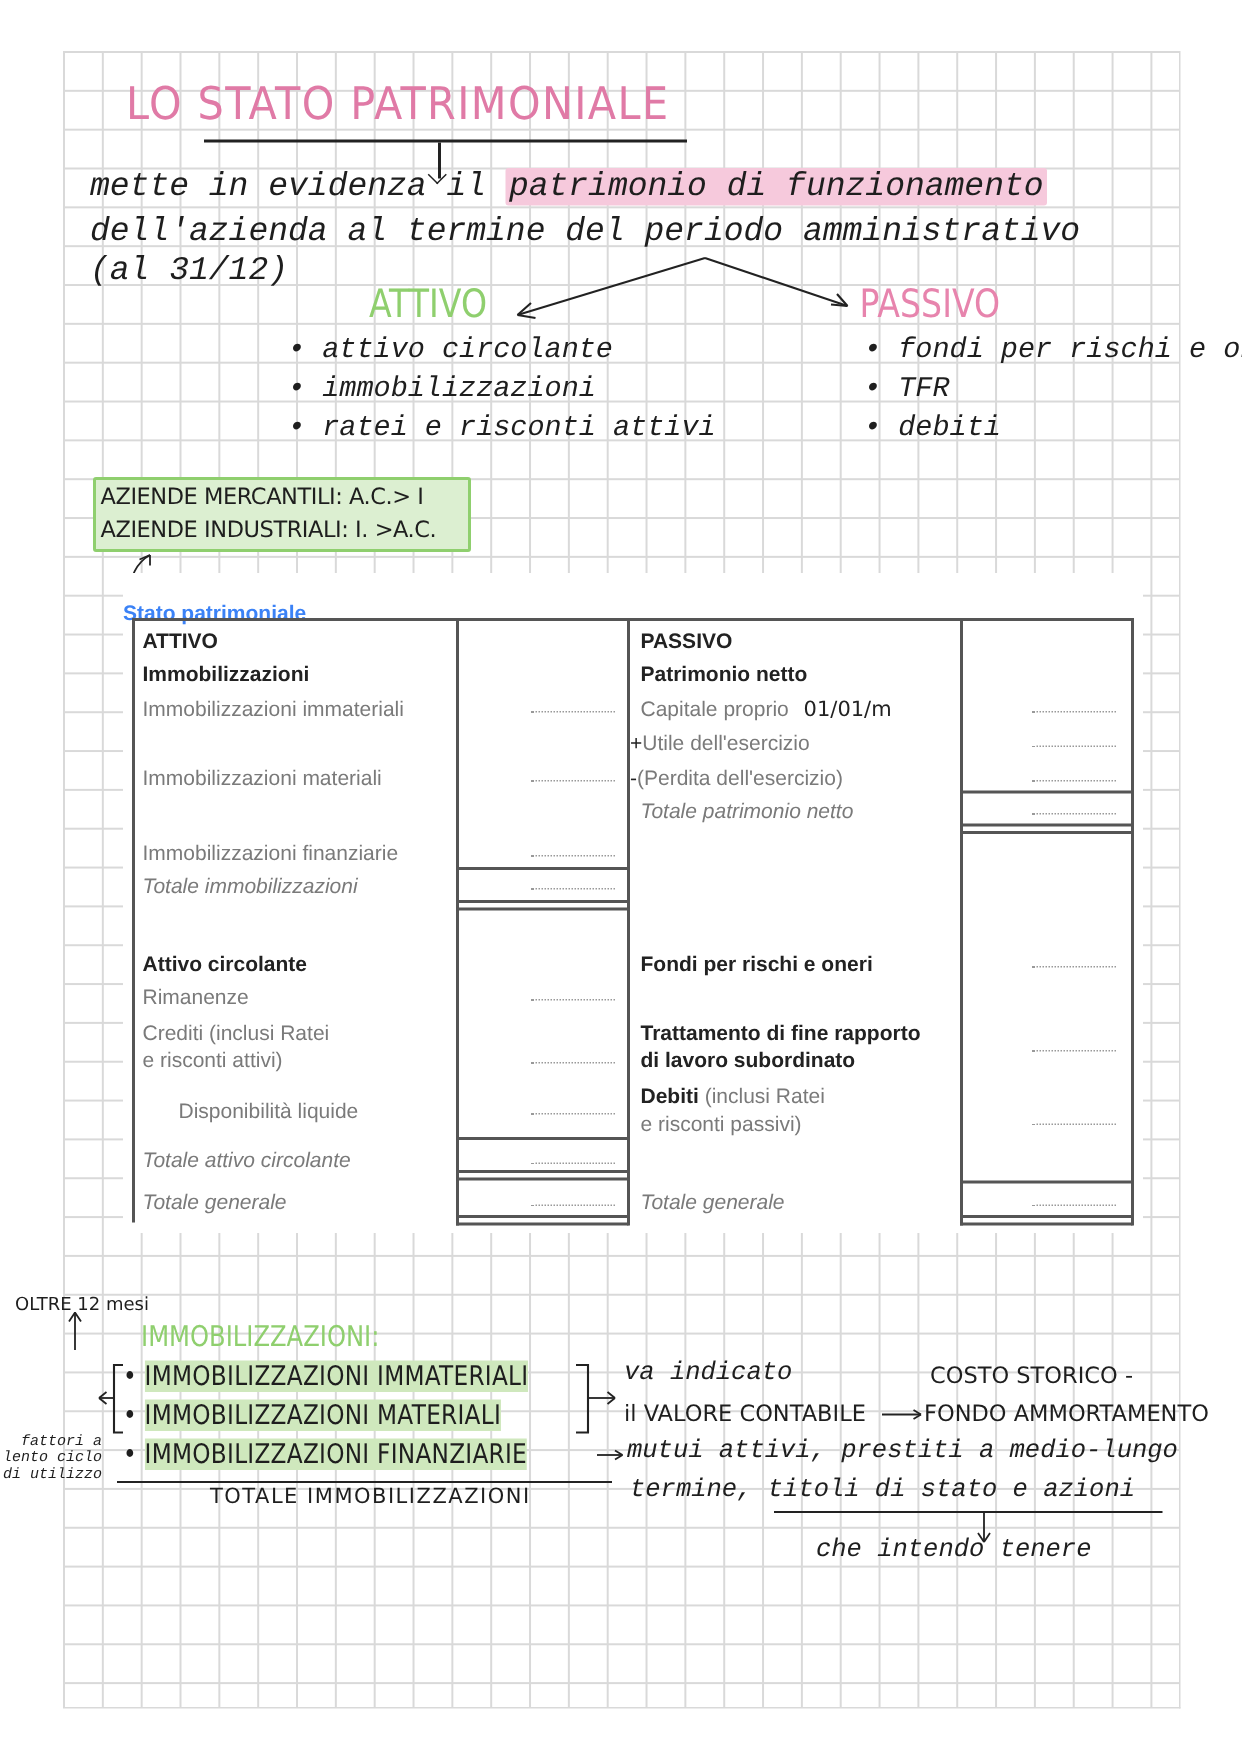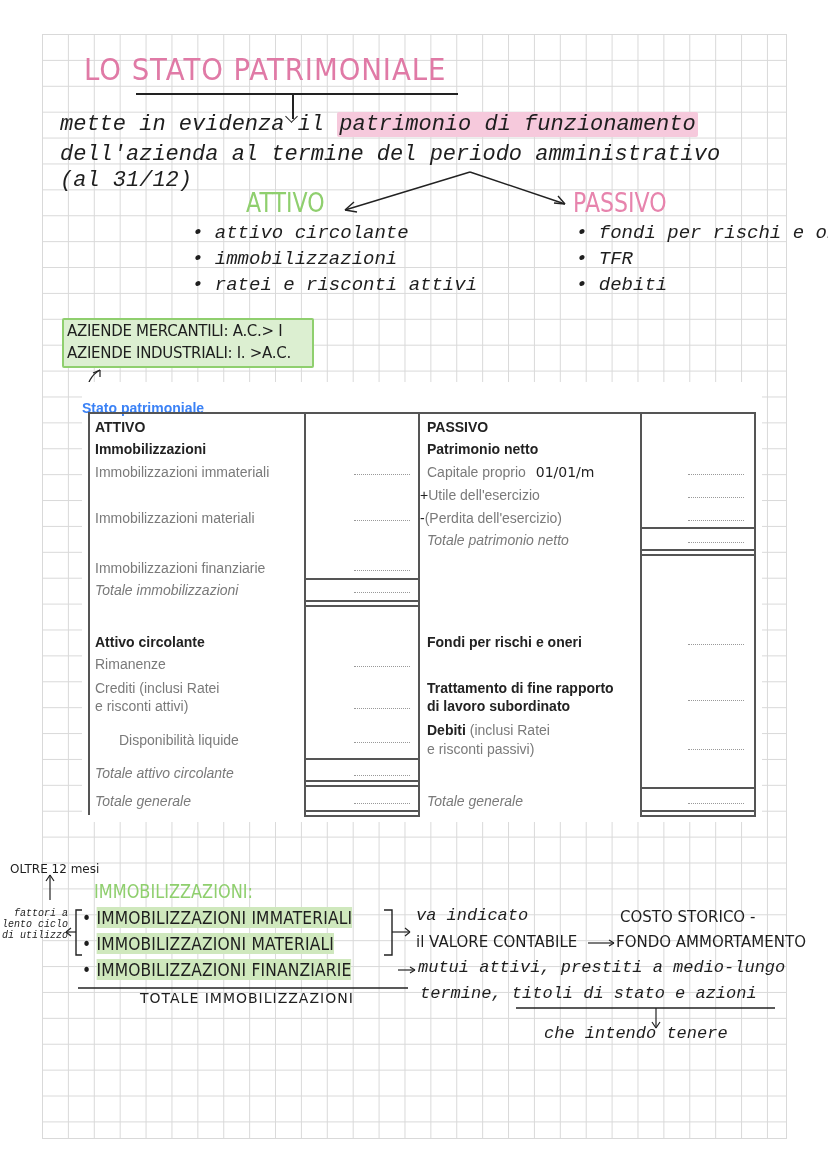--- a/index.html
+++ b/index.html
@@ -53,21 +53,21 @@
   .cell-text { position: absolute; font-size: 14px; color: #7a7a7a; white-space: nowrap; line-height: 18px; }
   .cell-text.bold { font-weight: bold; color: #222; }
   .cell-text.ital { font-style: italic; }
   .dots { position: absolute; width: 56px; border-bottom: 1px dotted #999; }
   .pen { font-family: "DejaVu Sans", sans-serif; color: #222; font-size: 14px; }
   
   .oltre { left: 10px; top: 862px; font-size: 12px; }
   .immob-h { left: 94px; top: 880px; font-size: 19px; color: #8fcf6e; font-family: "DejaVu Sans", sans-serif; transform: scaleX(0.85); transform-origin:left; }
   .hl-green { background: #cfe8bd; }
   .bul { font-family: "DejaVu Sans", sans-serif; font-size: 18px; letter-spacing: 0.2px; transform: scaleX(0.86); transform-origin:left; }
-  .side-note { left: 2px; top: 908px; font-size: 10px; line-height: 11px; text-align: right; }
+  .side-note { left: 2px; top: 956px; font-size: 10px; line-height: 11px; text-align: right; }
   .totale-immob { left: 140px; top: 990px; font-size: 14px; font-family: "DejaVu Sans", sans-serif; letter-spacing: 1px; }
   .note-r { font-size: 17px; }
 </style>
 </head>
 <body>
 
 <div class="grid"></div>
 
 <div class="hand title">LO STATO PATRIMONIALE</div>
 <div class="title-underline"></div>

